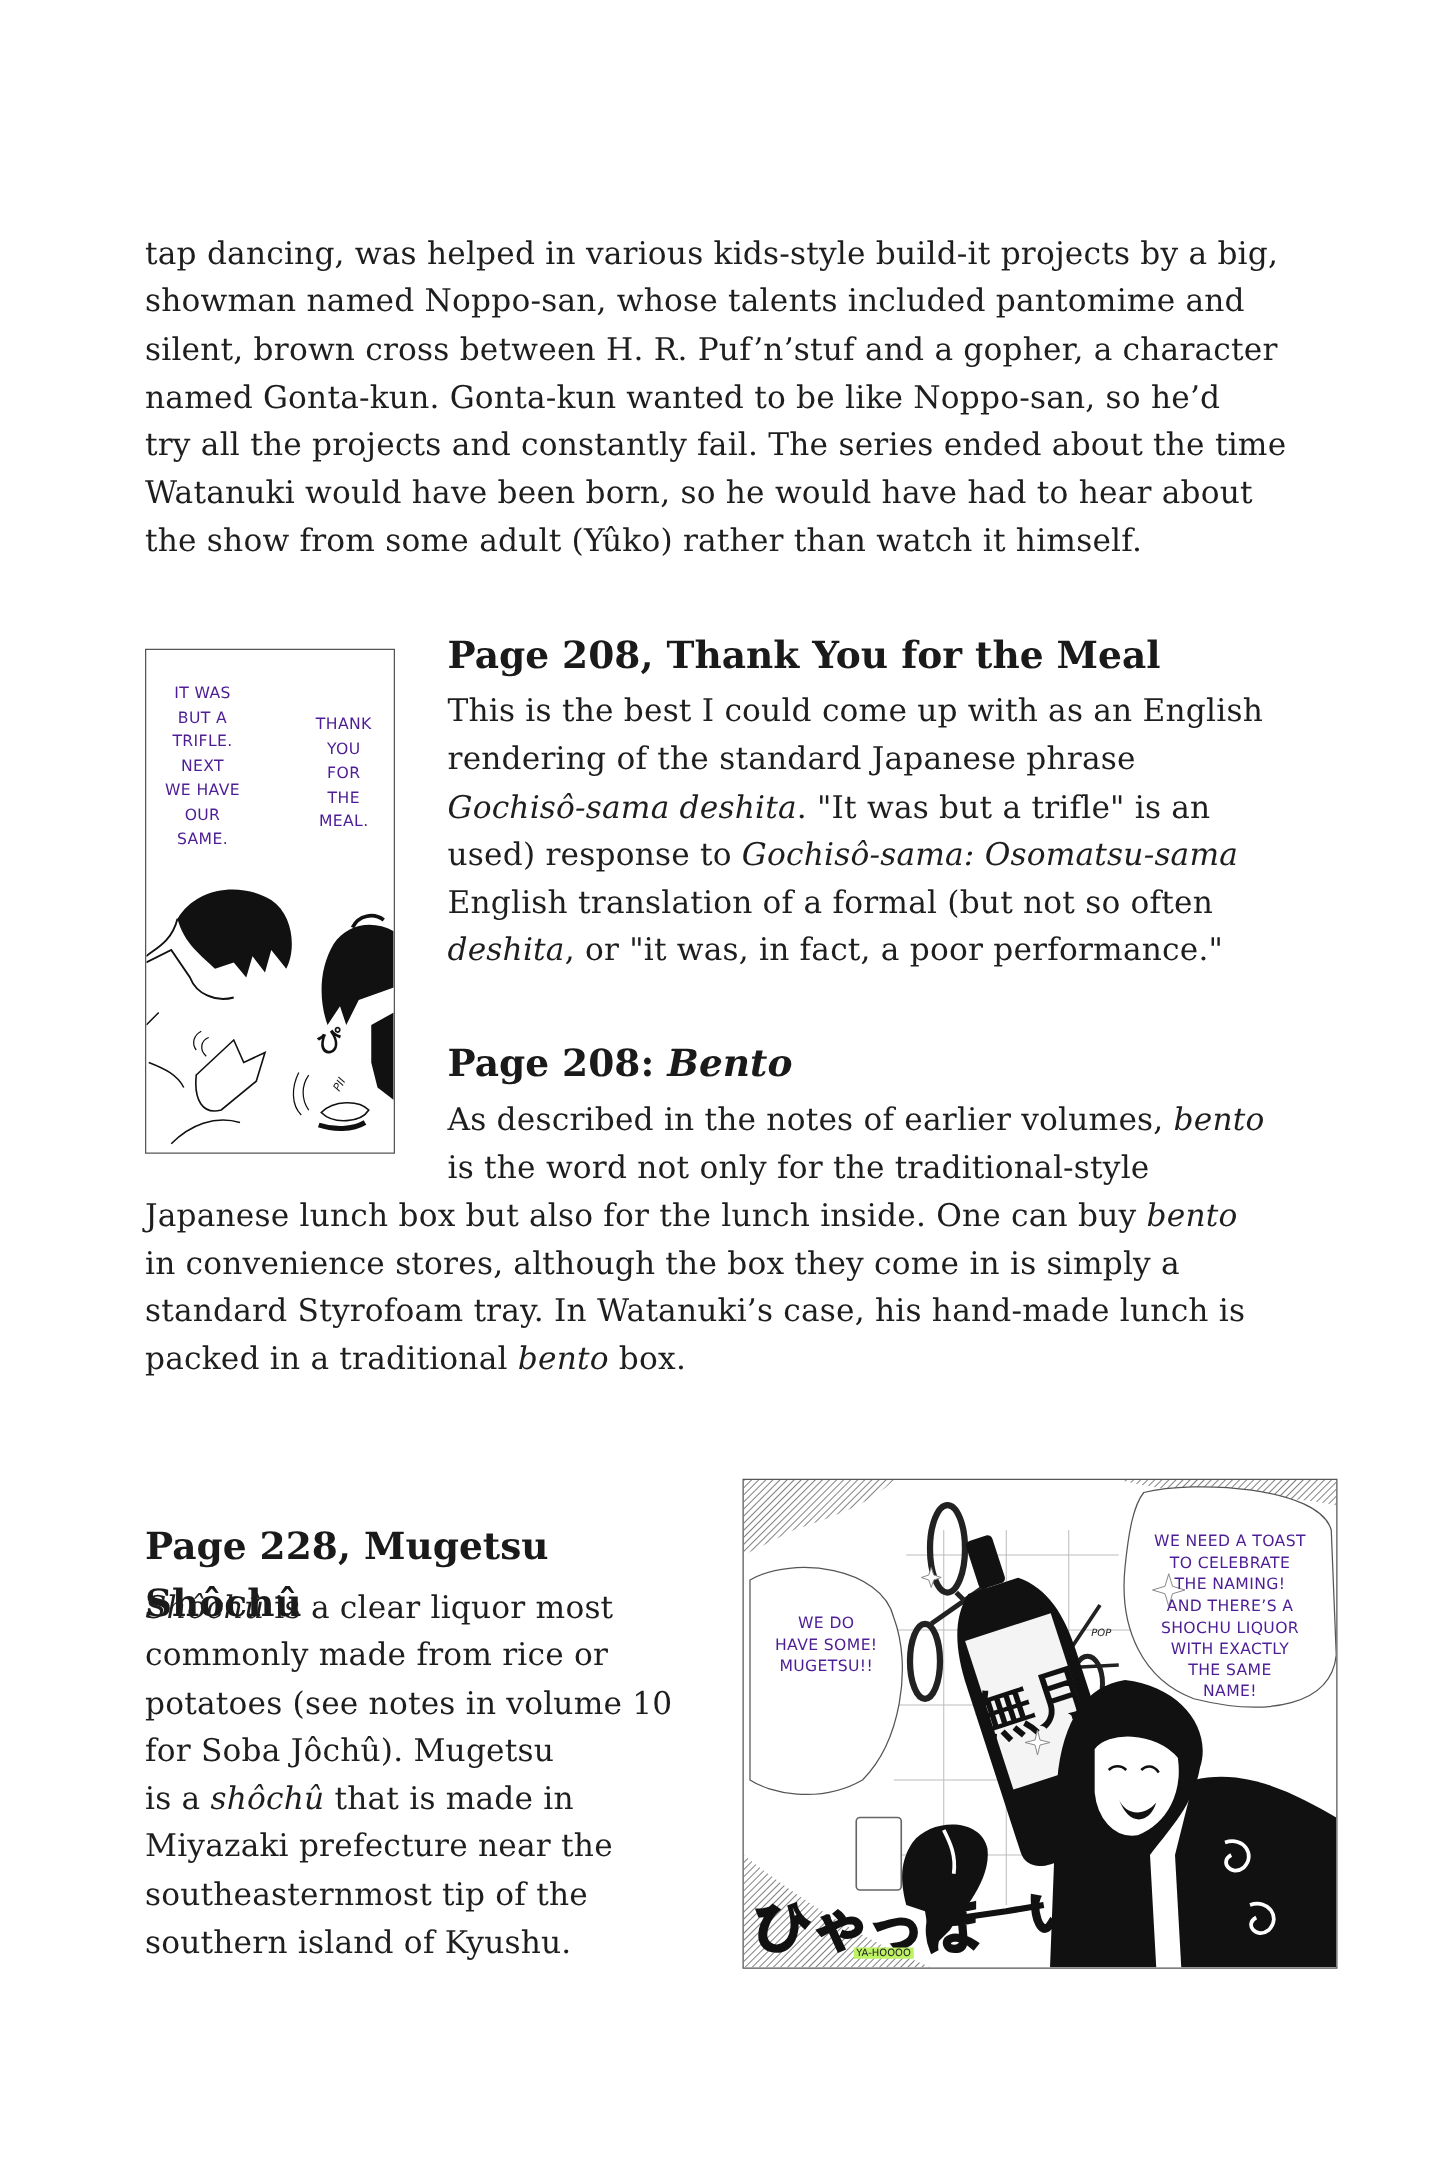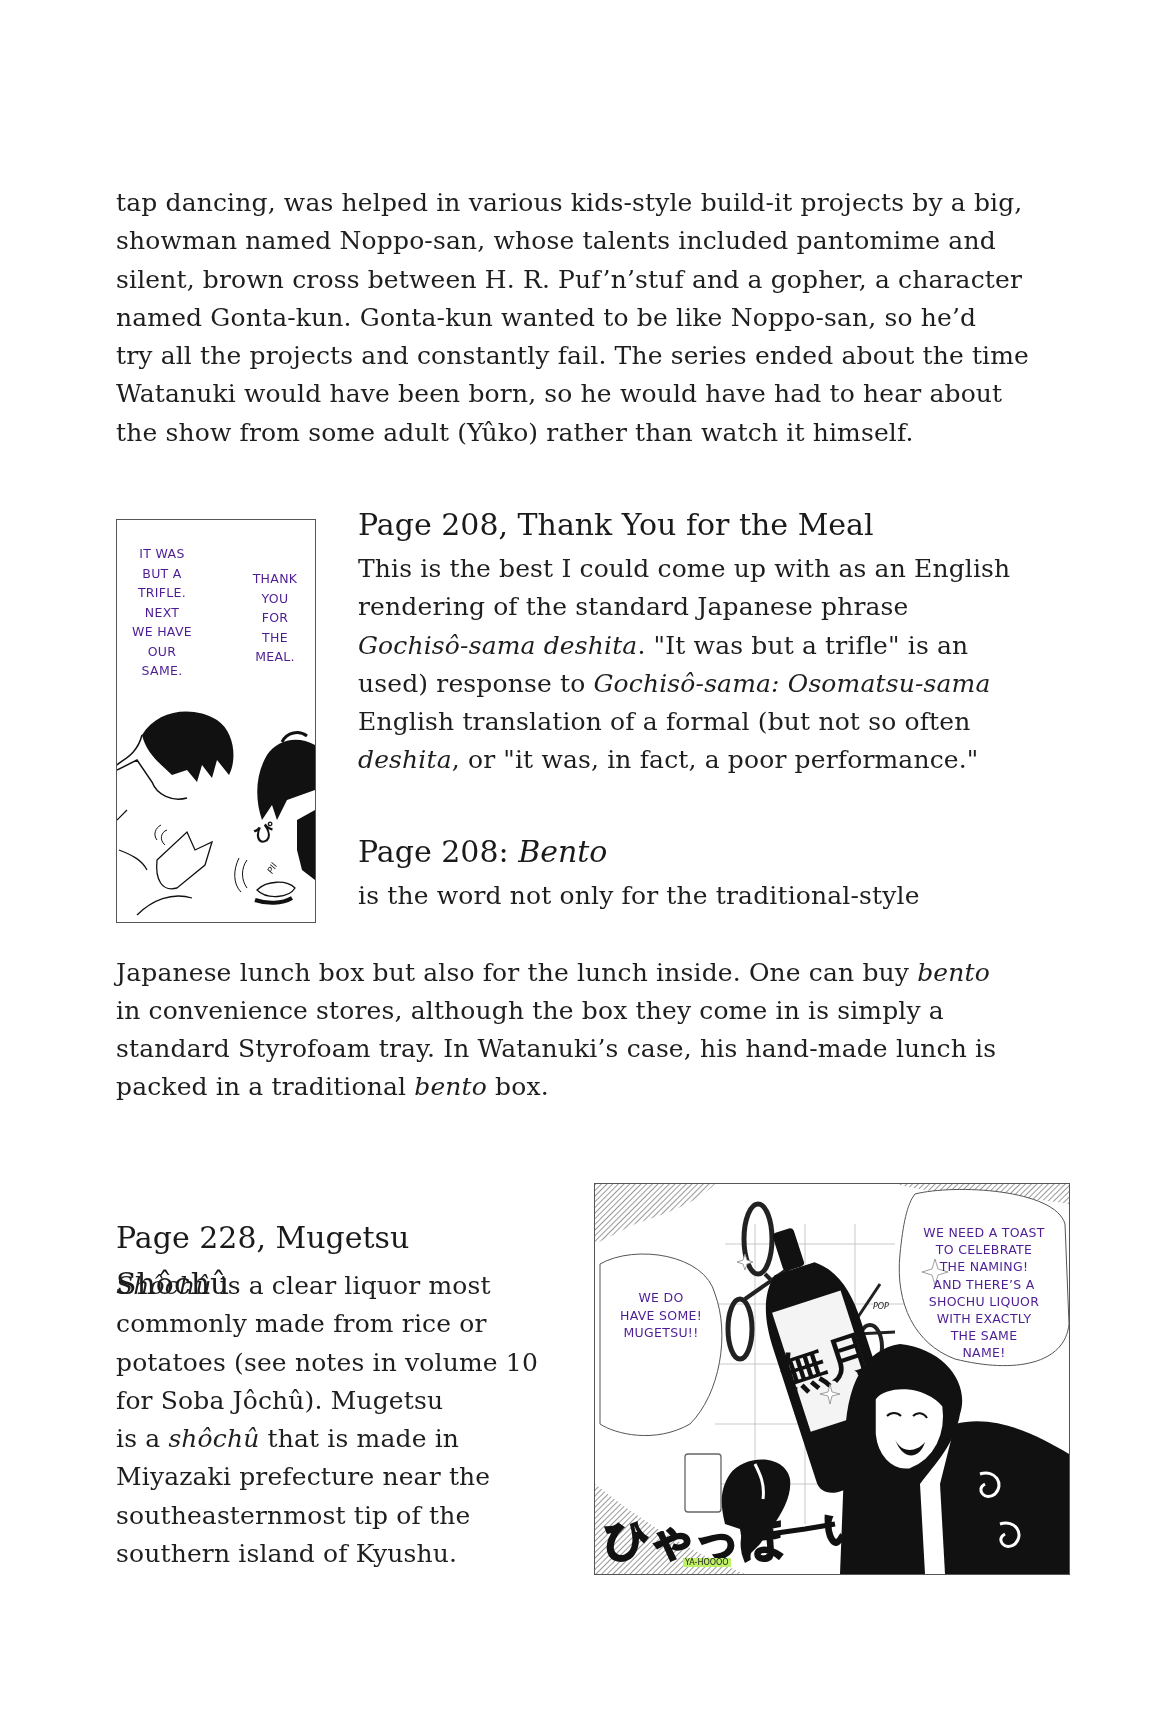--- a/index.html
+++ b/index.html
@@ -1,20 +1,20 @@
 <!DOCTYPE html>
 <html><head>
   <meta charset="utf-8">
   <style>
     html, body { margin:0; padding:0; background:#ffffff; }
     body { width:1153px; height:1730px; position:relative; overflow:hidden;
            font-family:"DejaVu Serif", serif; color:#1e1e1e; }
     .para { position:absolute; font-size:25px; line-height:38.3px; letter-spacing:0.15px; white-space:nowrap; }
     .para .ln { display:block; height:38.3px; }
-    .h { position:absolute; font-family:"DejaVu Serif", serif; font-weight:normal; font-size:30px; color:#1a1a1a; white-space:nowrap; }
+    .h { position:absolute; font-family:"DejaVu Serif", serif; font-weight:bold; font-size:30px; color:#1a1a1a; white-space:nowrap; }
     .h2 { line-height:46px; }
     i, .it { font-style:italic; }
     .panel { position:absolute; border:1.5px solid #555; background:#fff; overflow:hidden; }
     .manga-text { position:absolute; font-family:"DejaVu Sans", sans-serif; font-size:12.5px; line-height:19.5px;
                   text-align:center; color:#4c1d95; letter-spacing:0.3px; }
     .sfx { position:absolute; font-family:"DejaVu Sans", sans-serif; font-size:9px; color:#222; }
     svg { position:absolute; left:0; top:0; }
   </style>
 </head>
 <body>
@@ -77,20 +77,21 @@
   <span class="ln"><i>Gochisô-sama deshita</i><span>. "It was but a trifle" is an</span></span>
   <span class="ln"><span>used) response to </span><i>Gochisô-sama: Osomatsu-sama</i></span>
   <span class="ln"><span>English translation of a formal (but not so often</span></span>
   <span class="ln"><i>deshita</i><span>, or "it was, in fact, a poor performance."</span></span>
 </div>
 
 <div class="h" style="left:358px; top:834px;">
   <span>Page 208: </span><i>Bento</i>
 </div>
 <div class="para" style="left:358px; top:877px;">
+  <span class="ln"><span>As described in the notes of earlier volumes, </span><i>bento</i></span>
   <span class="ln"><span>is the word not only for the traditional-style</span></span>
 </div>
 <div class="para" style="left:116px; top:953.6px;">
   <span class="ln"><span>Japanese lunch box but also for the lunch inside. One can buy </span><i>bento</i></span>
   <span class="ln"><span>in convenience stores, although the box they come in is simply a</span></span>
   <span class="ln"><span>standard Styrofoam tray. In Watanuki’s case, his hand-made lunch is</span></span>
   <span class="ln"><span>packed in a traditional </span><i>bento</i><span> box.</span></span>
 </div>
 
 <div class="h h2" style="left:116px; top:1215px;">

